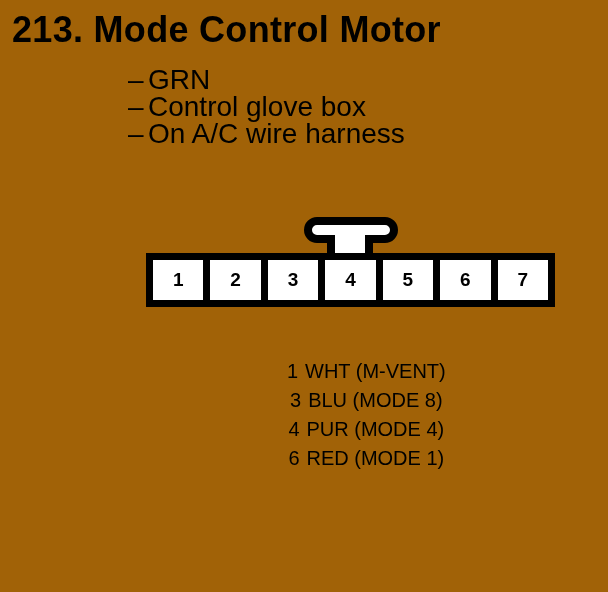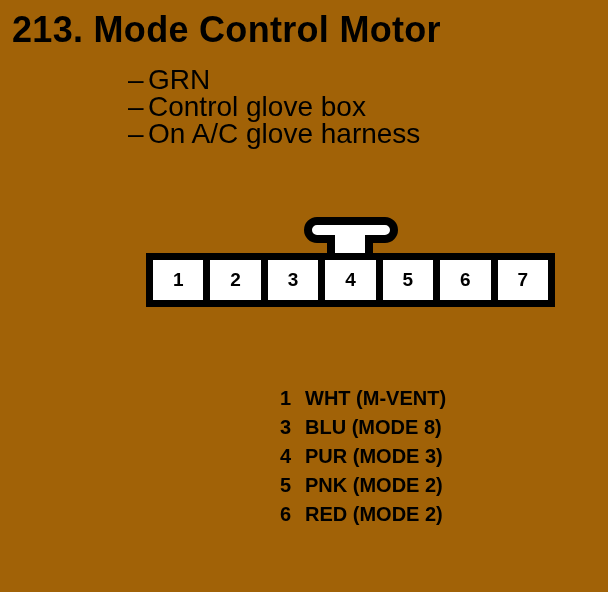--- a/index.html
+++ b/index.html
@@ -33,42 +33,42 @@
     position:absolute;left:146px;top:253px;width:409px;height:54px;
     box-sizing:border-box;border:7px solid #000;background:#000;
     display:flex;gap:7px;
   }
   .pin-cell{
     flex:1;background:#fff;display:flex;align-items:center;justify-content:center;
     font-size:19px;font-weight:700;
   }
   
   .pin-list{
-    position:absolute;left:280px;top:384px;
-    font-size:20px;font-weight:700;
+    position:absolute;left:280px;top:357px;
+    font-size:20px;font-weight:400;text-align:center;
   }
   .pin-row{height:29px;line-height:29px;white-space:nowrap;}
   .pin-num{display:inline-block;width:25px;}
 </style>
 </head>
 <body>
 
 <div class="page">
 
   <div class="title">213. Mode Control Motor</div>
 
   <div class="notes">
     <div class="note">
       <span class="dash">–</span><span>GRN</span>
     </div>
     <div class="note">
       <span class="dash">–</span><span>Control glove box</span>
     </div>
     <div class="note">
-      <span class="dash">–</span><span>On A/C glove harness</span>
+      <span class="dash">–</span><span>On A/C wire harness</span>
     </div>
   </div>
 
   <div class="connector">
     <div class="tab-bar"></div>
     <div class="tab-stem"></div>
     <div class="conn-body">
       <div class="pin-cell">1</div>
       <div class="pin-cell">2</div>
       <div class="pin-cell">3</div>
@@ -80,23 +80,20 @@
   </div>
 
   <div class="pin-list">
     <div class="pin-row">
       <span class="pin-num">1</span><span class="pin-label">WHT (M-VENT)</span>
     </div>
     <div class="pin-row">
       <span class="pin-num">3</span><span class="pin-label">BLU (MODE 8)</span>
     </div>
     <div class="pin-row">
-      <span class="pin-num">4</span><span class="pin-label">PUR (MODE 3)</span>
+      <span class="pin-num">4</span><span class="pin-label">PUR (MODE 4)</span>
     </div>
     <div class="pin-row">
-      <span class="pin-num">5</span><span class="pin-label">PNK (MODE 2)</span>
-    </div>
-    <div class="pin-row">
-      <span class="pin-num">6</span><span class="pin-label">RED (MODE 2)</span>
+      <span class="pin-num">6</span><span class="pin-label">RED (MODE 1)</span>
     </div>
   </div>
 
 </div>
 
 </body></html>

